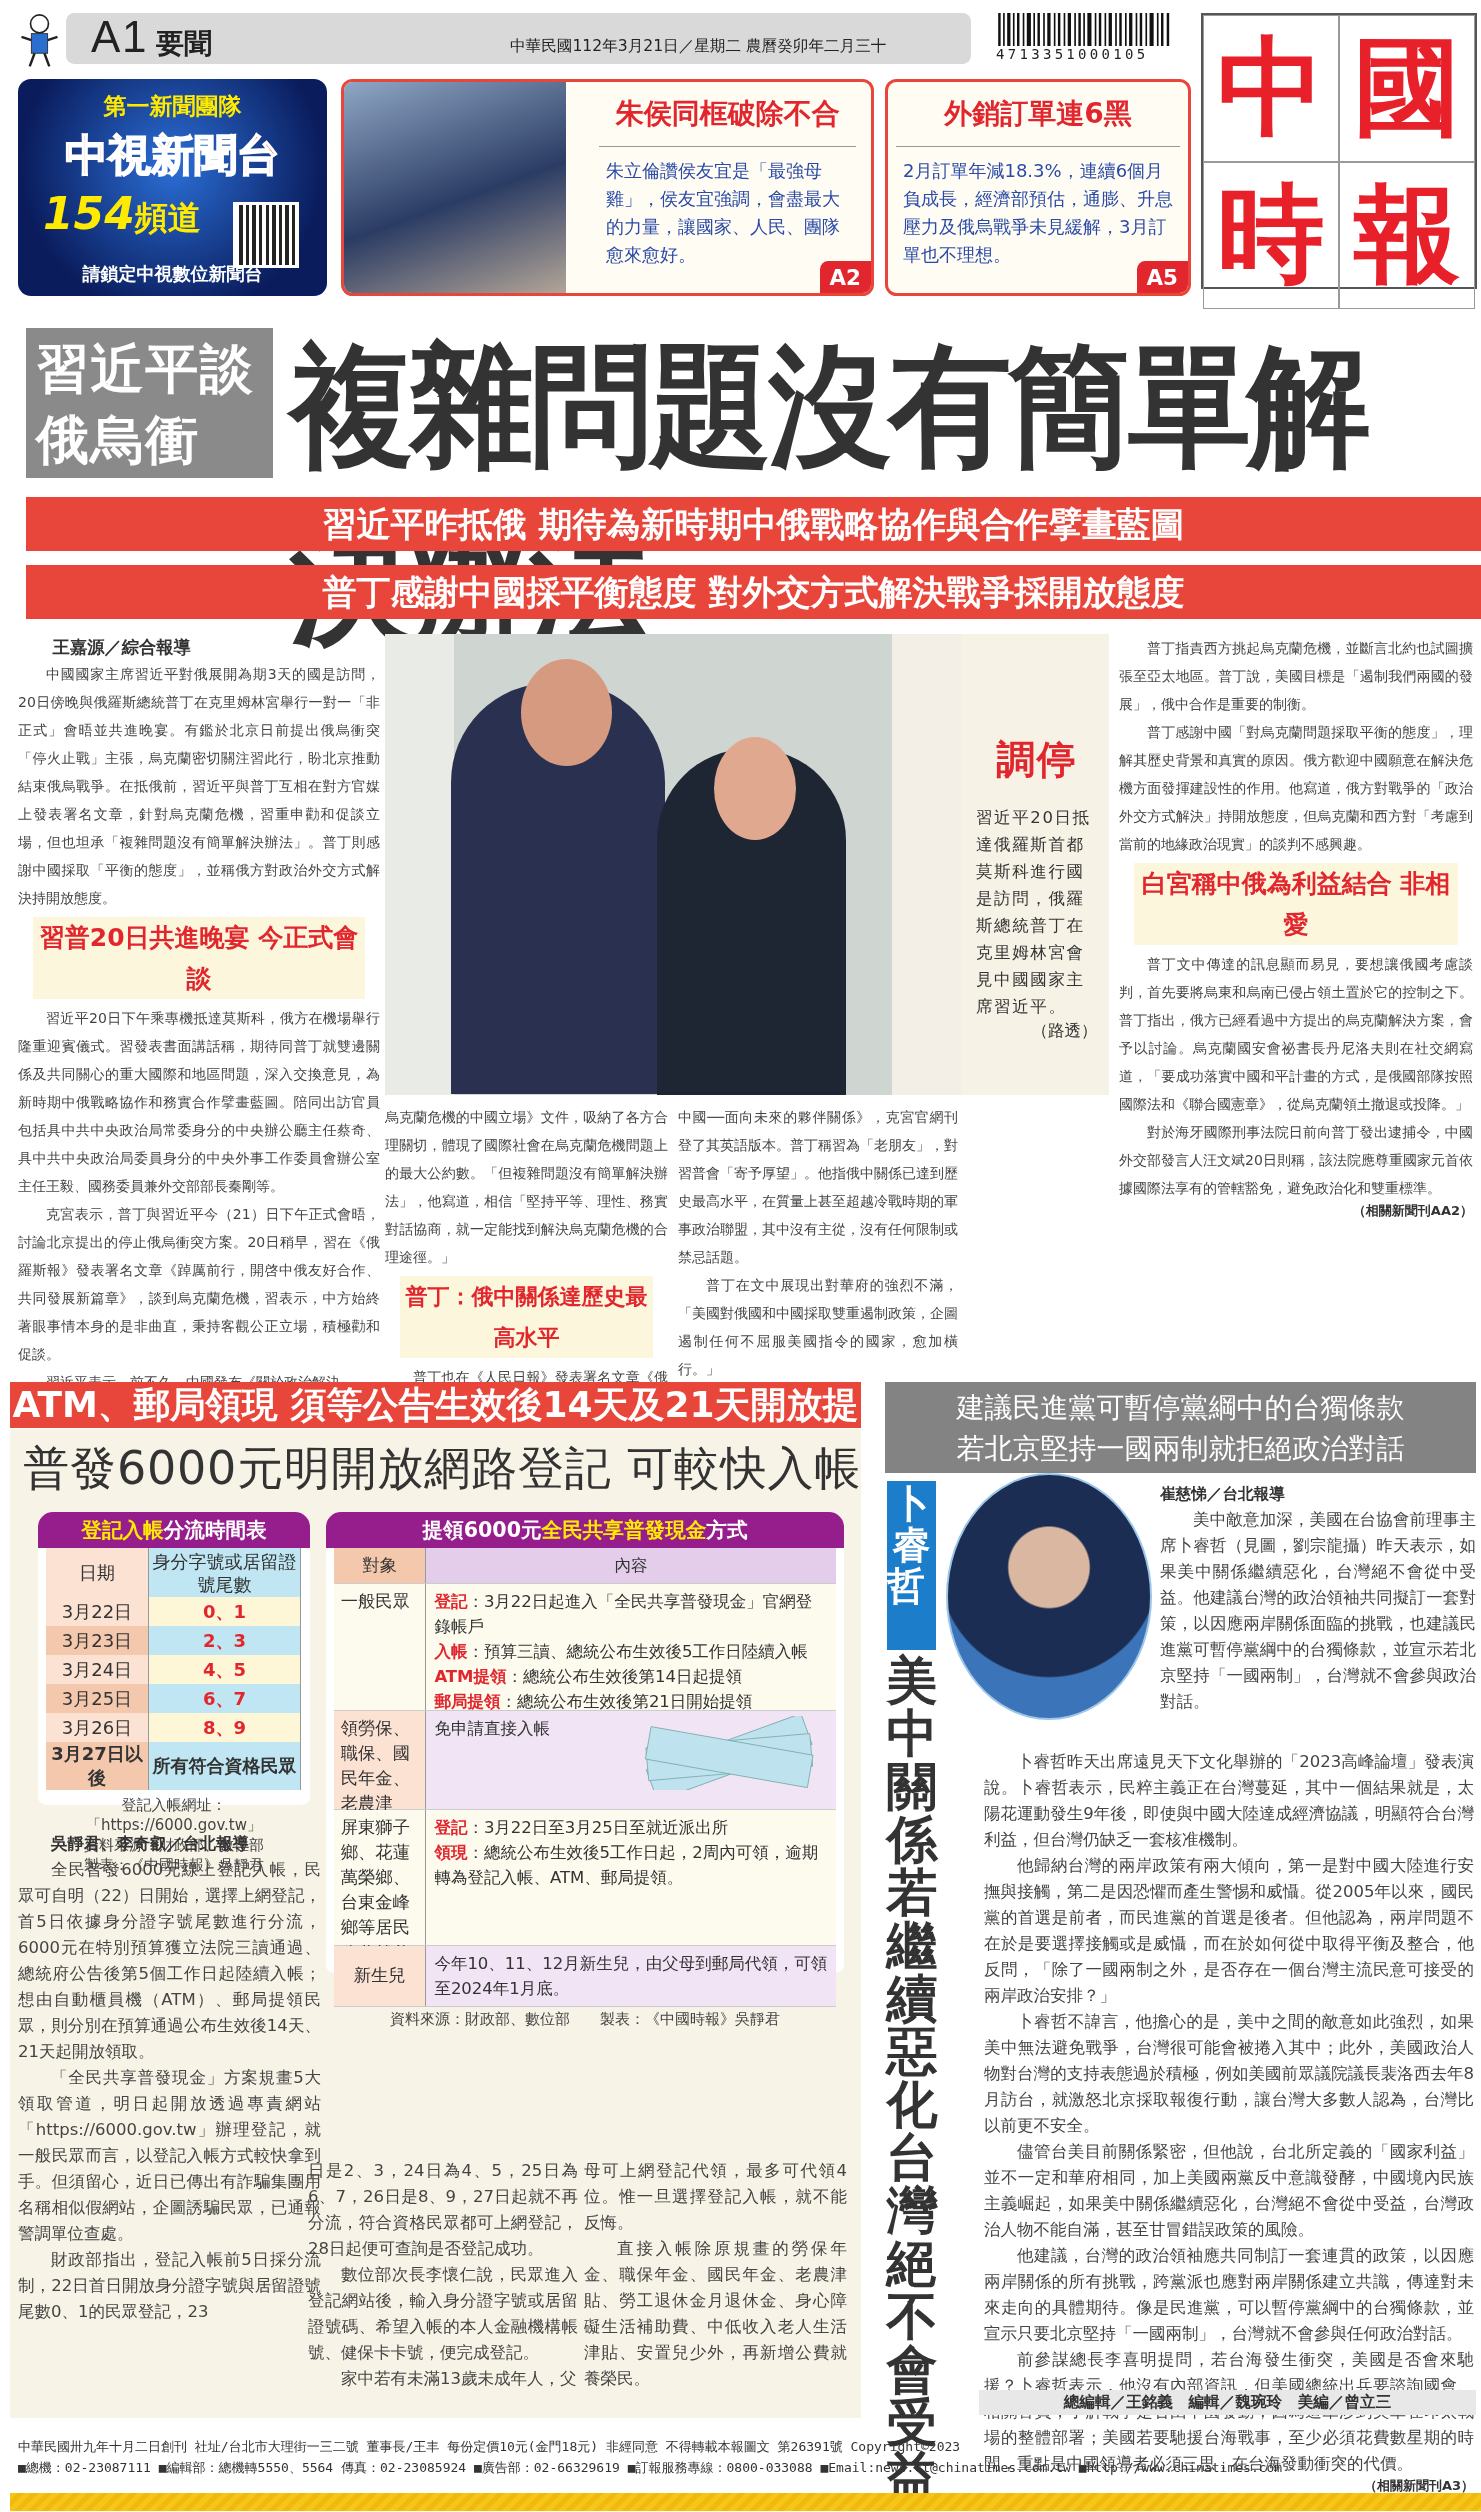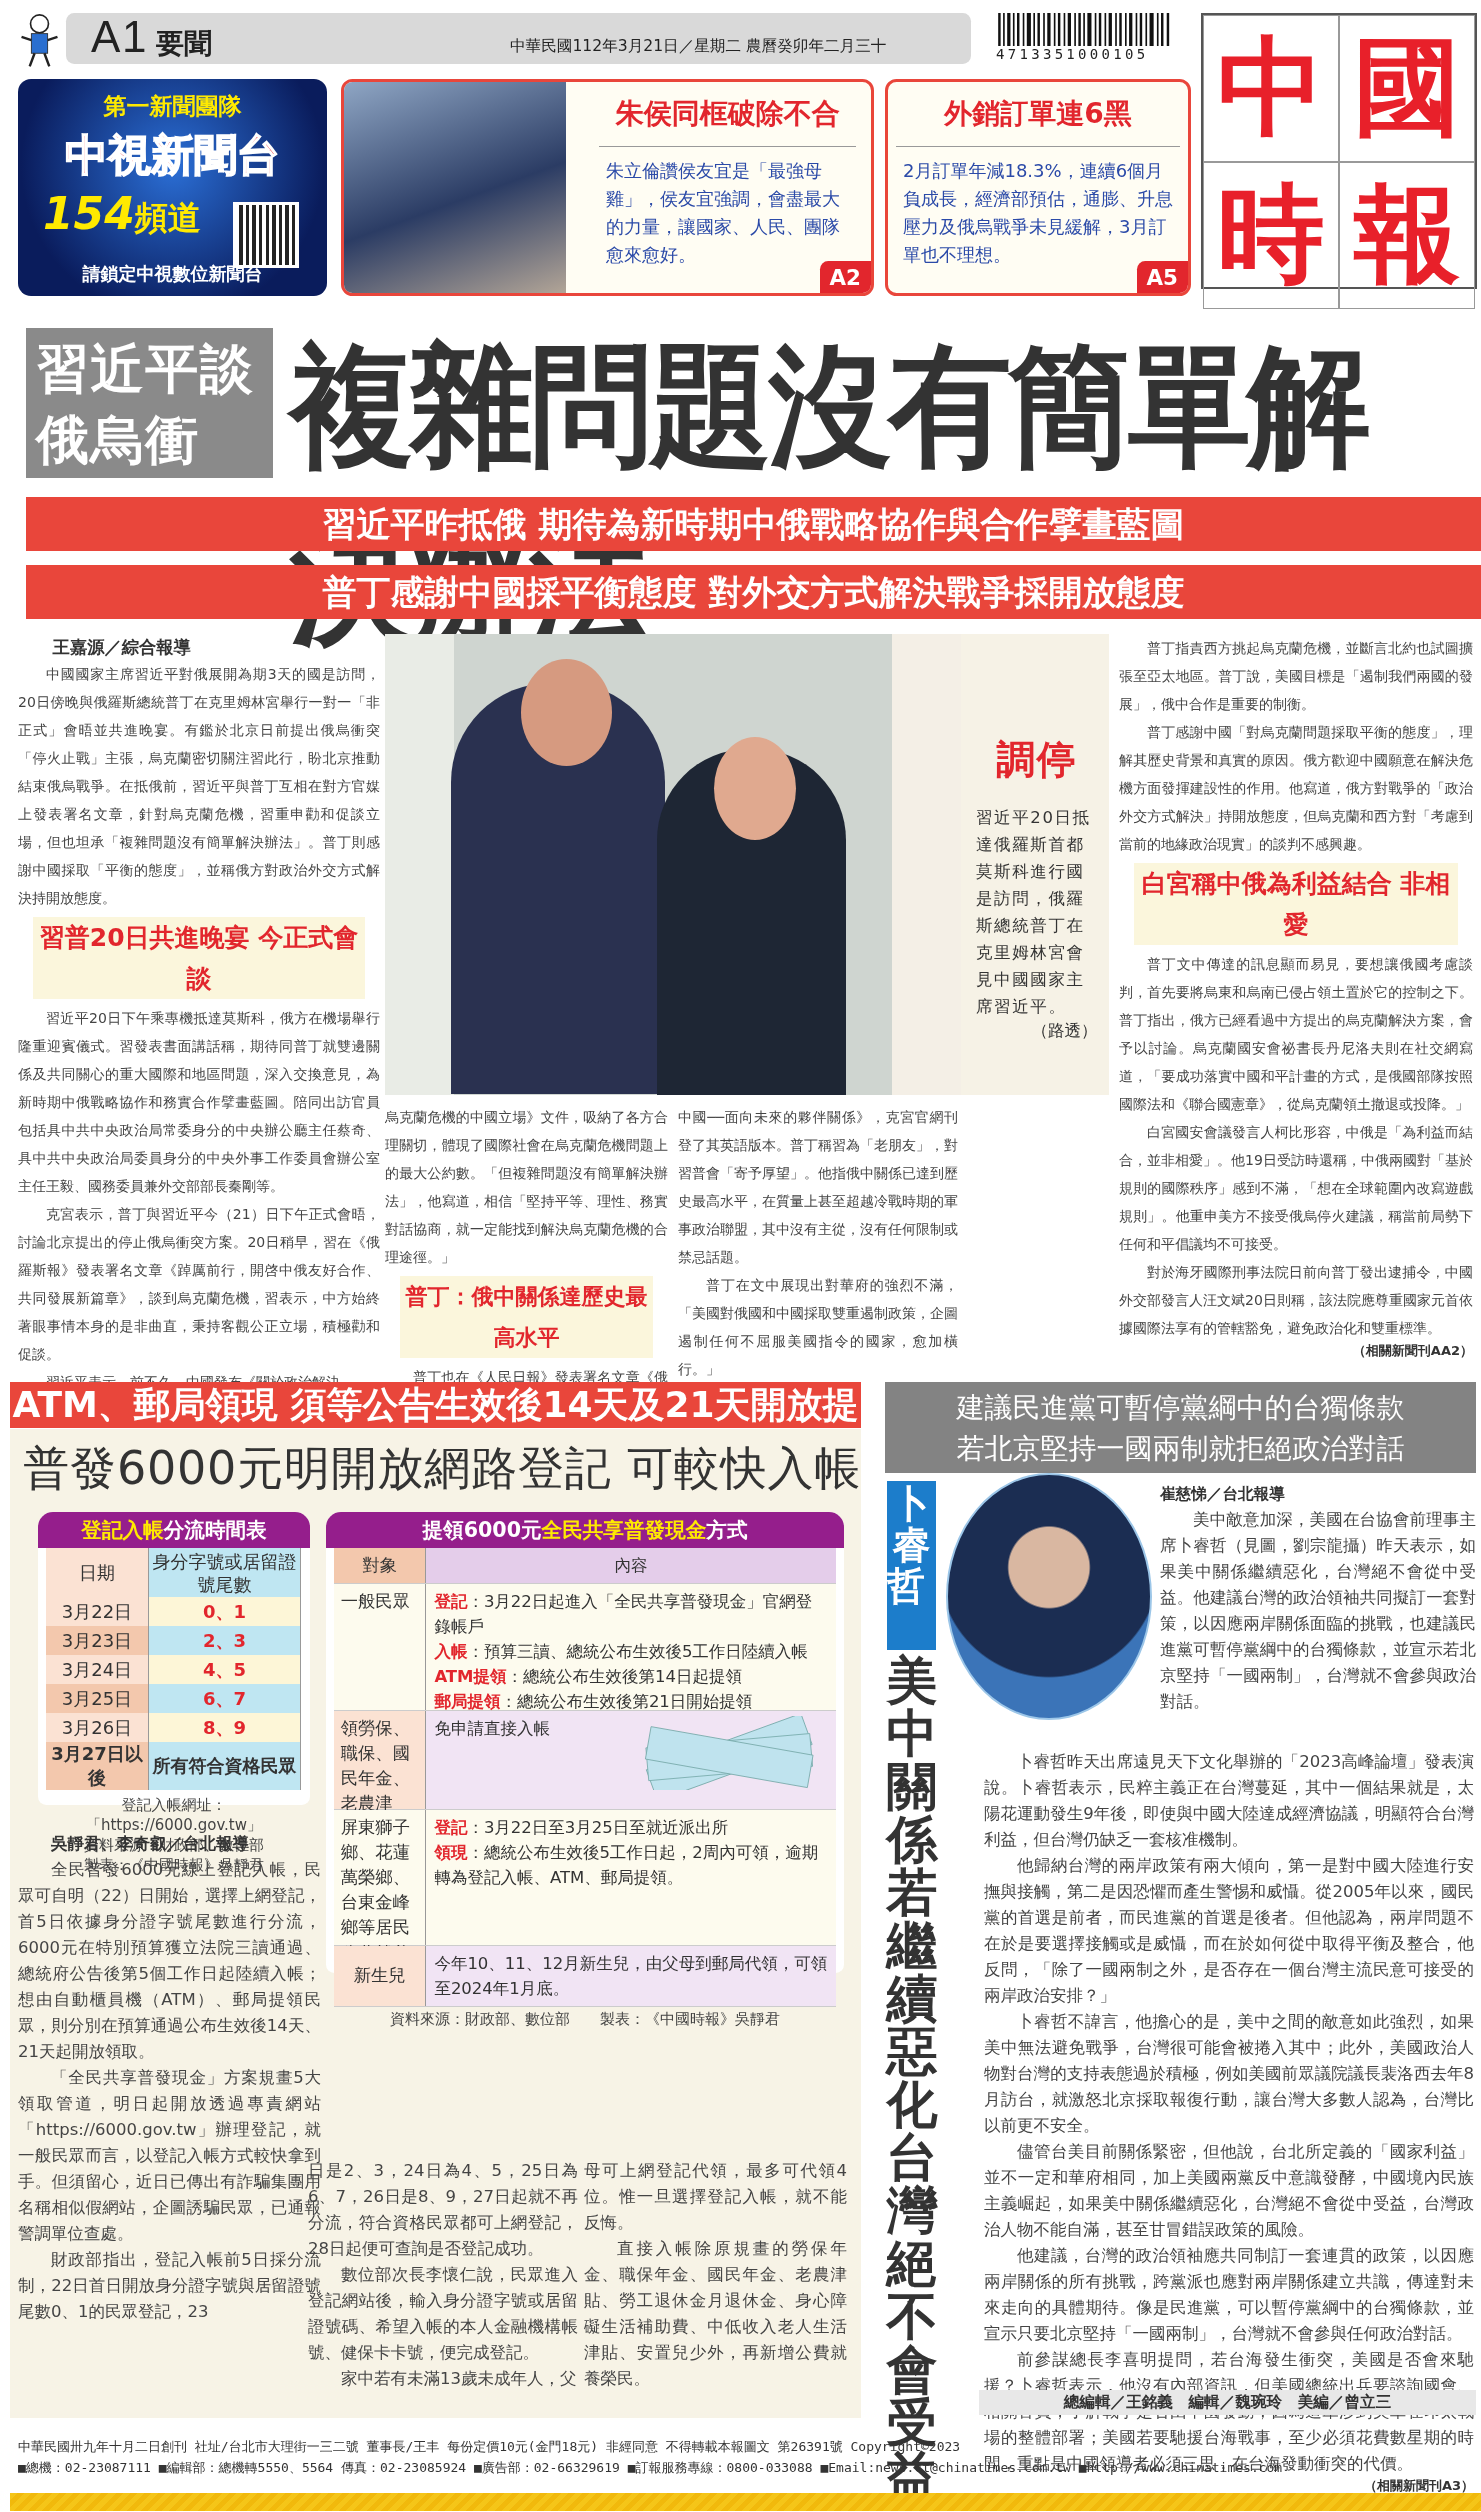--- a/index.html
+++ b/index.html
@@ -214,21 +214,20 @@
 </div>
 <div class="abs" id="col3">
   <p class="t ni">中國──面向未來的夥伴關係》，克宮官網刊登了其英語版本。普丁稱習為「老朋友」，對習普會「寄予厚望」。他指俄中關係已達到歷史最高水平，在質量上甚至超越冷戰時期的軍事政治聯盟，其中沒有主從，沒有任何限制或禁忌話題。</p>
   <p class="t">普丁在文中展現出對華府的強烈不滿，「美國對俄國和中國採取雙重遏制政策，企圖遏制任何不屈服美國指令的國家，愈加橫行。」</p>
 </div>
 <div class="abs" id="col4">
   <p class="t">普丁指責西方挑起烏克蘭危機，並斷言北約也試圖擴張至亞太地區。普丁說，美國目標是「遏制我們兩國的發展」，俄中合作是重要的制衡。</p>
   <p class="t">普丁感謝中國「對烏克蘭問題採取平衡的態度」，理解其歷史背景和真實的原因。俄方歡迎中國願意在解決危機方面發揮建設性的作用。他寫道，俄方對戰爭的「政治外交方式解決」持開放態度，但烏克蘭和西方對「考慮到當前的地緣政治現實」的談判不感興趣。</p>
   <div class="subh">白宮稱中俄為利益結合  非相愛</div>
   <p class="t">普丁文中傳達的訊息顯而易見，要想讓俄國考慮談判，首先要將烏東和烏南已侵占領土置於它的控制之下。普丁指出，俄方已經看過中方提出的烏克蘭解決方案，會予以討論。烏克蘭國安會祕書長丹尼洛夫則在社交網寫道，「要成功落實中國和平計畫的方式，是俄國部隊按照國際法和《聯合國憲章》，從烏克蘭領土撤退或投降。」</p>
-  <p class="t">白宮國安會議發言人柯比形容，中俄是「為利益而結合，並非相愛」。他19日受訪時還稱，中俄兩國對「基於規則的國際秩序」感到不滿，「想在全球範圍內改寫遊戲規則」。他重申美方不接受俄烏停火建議，稱當前局勢下任何和平倡議均不可接受。</p>
   <p class="t">對於海牙國際刑事法院日前向普丁發出逮捕令，中國外交部發言人汪文斌20日則稱，該法院應尊重國家元首依據國際法享有的管轄豁免，避免政治化和雙重標準。</p>
   <div class="rel">（相關新聞刊AA2）</div>
 </div>
 
 <div class="abs" id="atmbar">ATM、郵局領現  須等公告生效後14天及21天開放提領</div>
 <div class="abs" id="cashbox"></div>
 <div class="abs" id="cashhead">普發6000元明開放網路登記  可較快入帳</div>
 
 <div class="abs" id="sched">
   <div class="purple-h"><span class="y">登記入帳</span><span>分流時間表</span></div>

